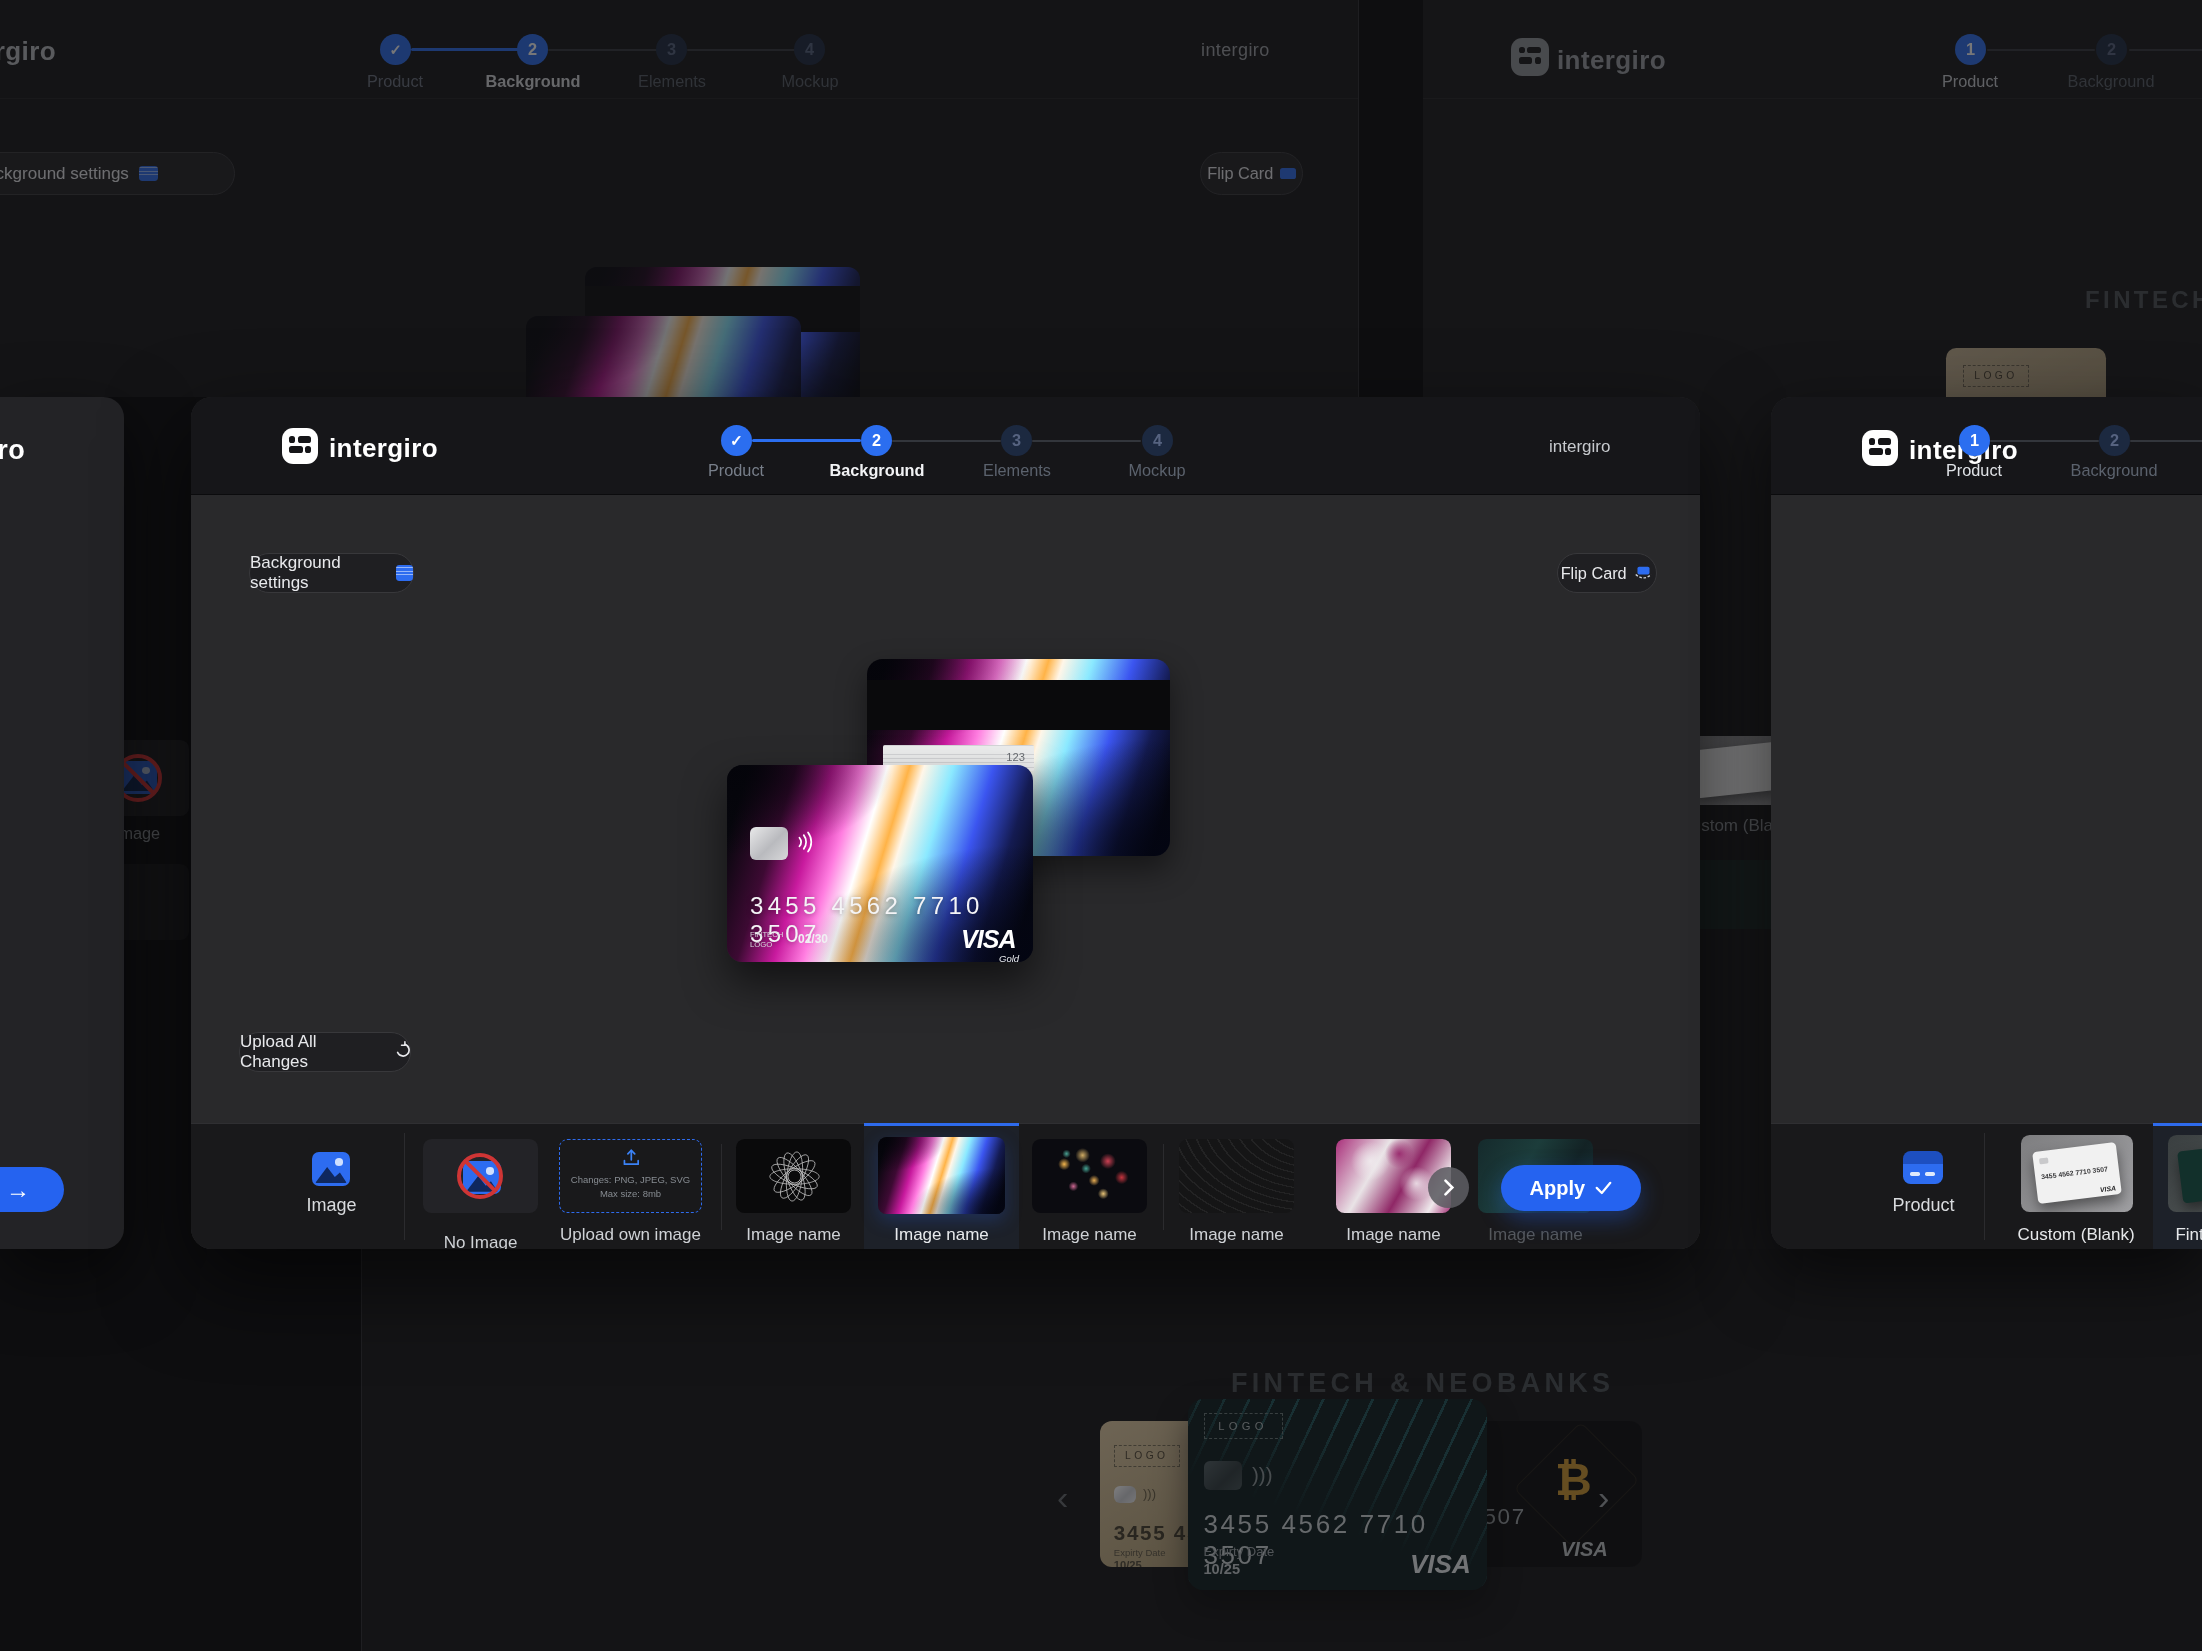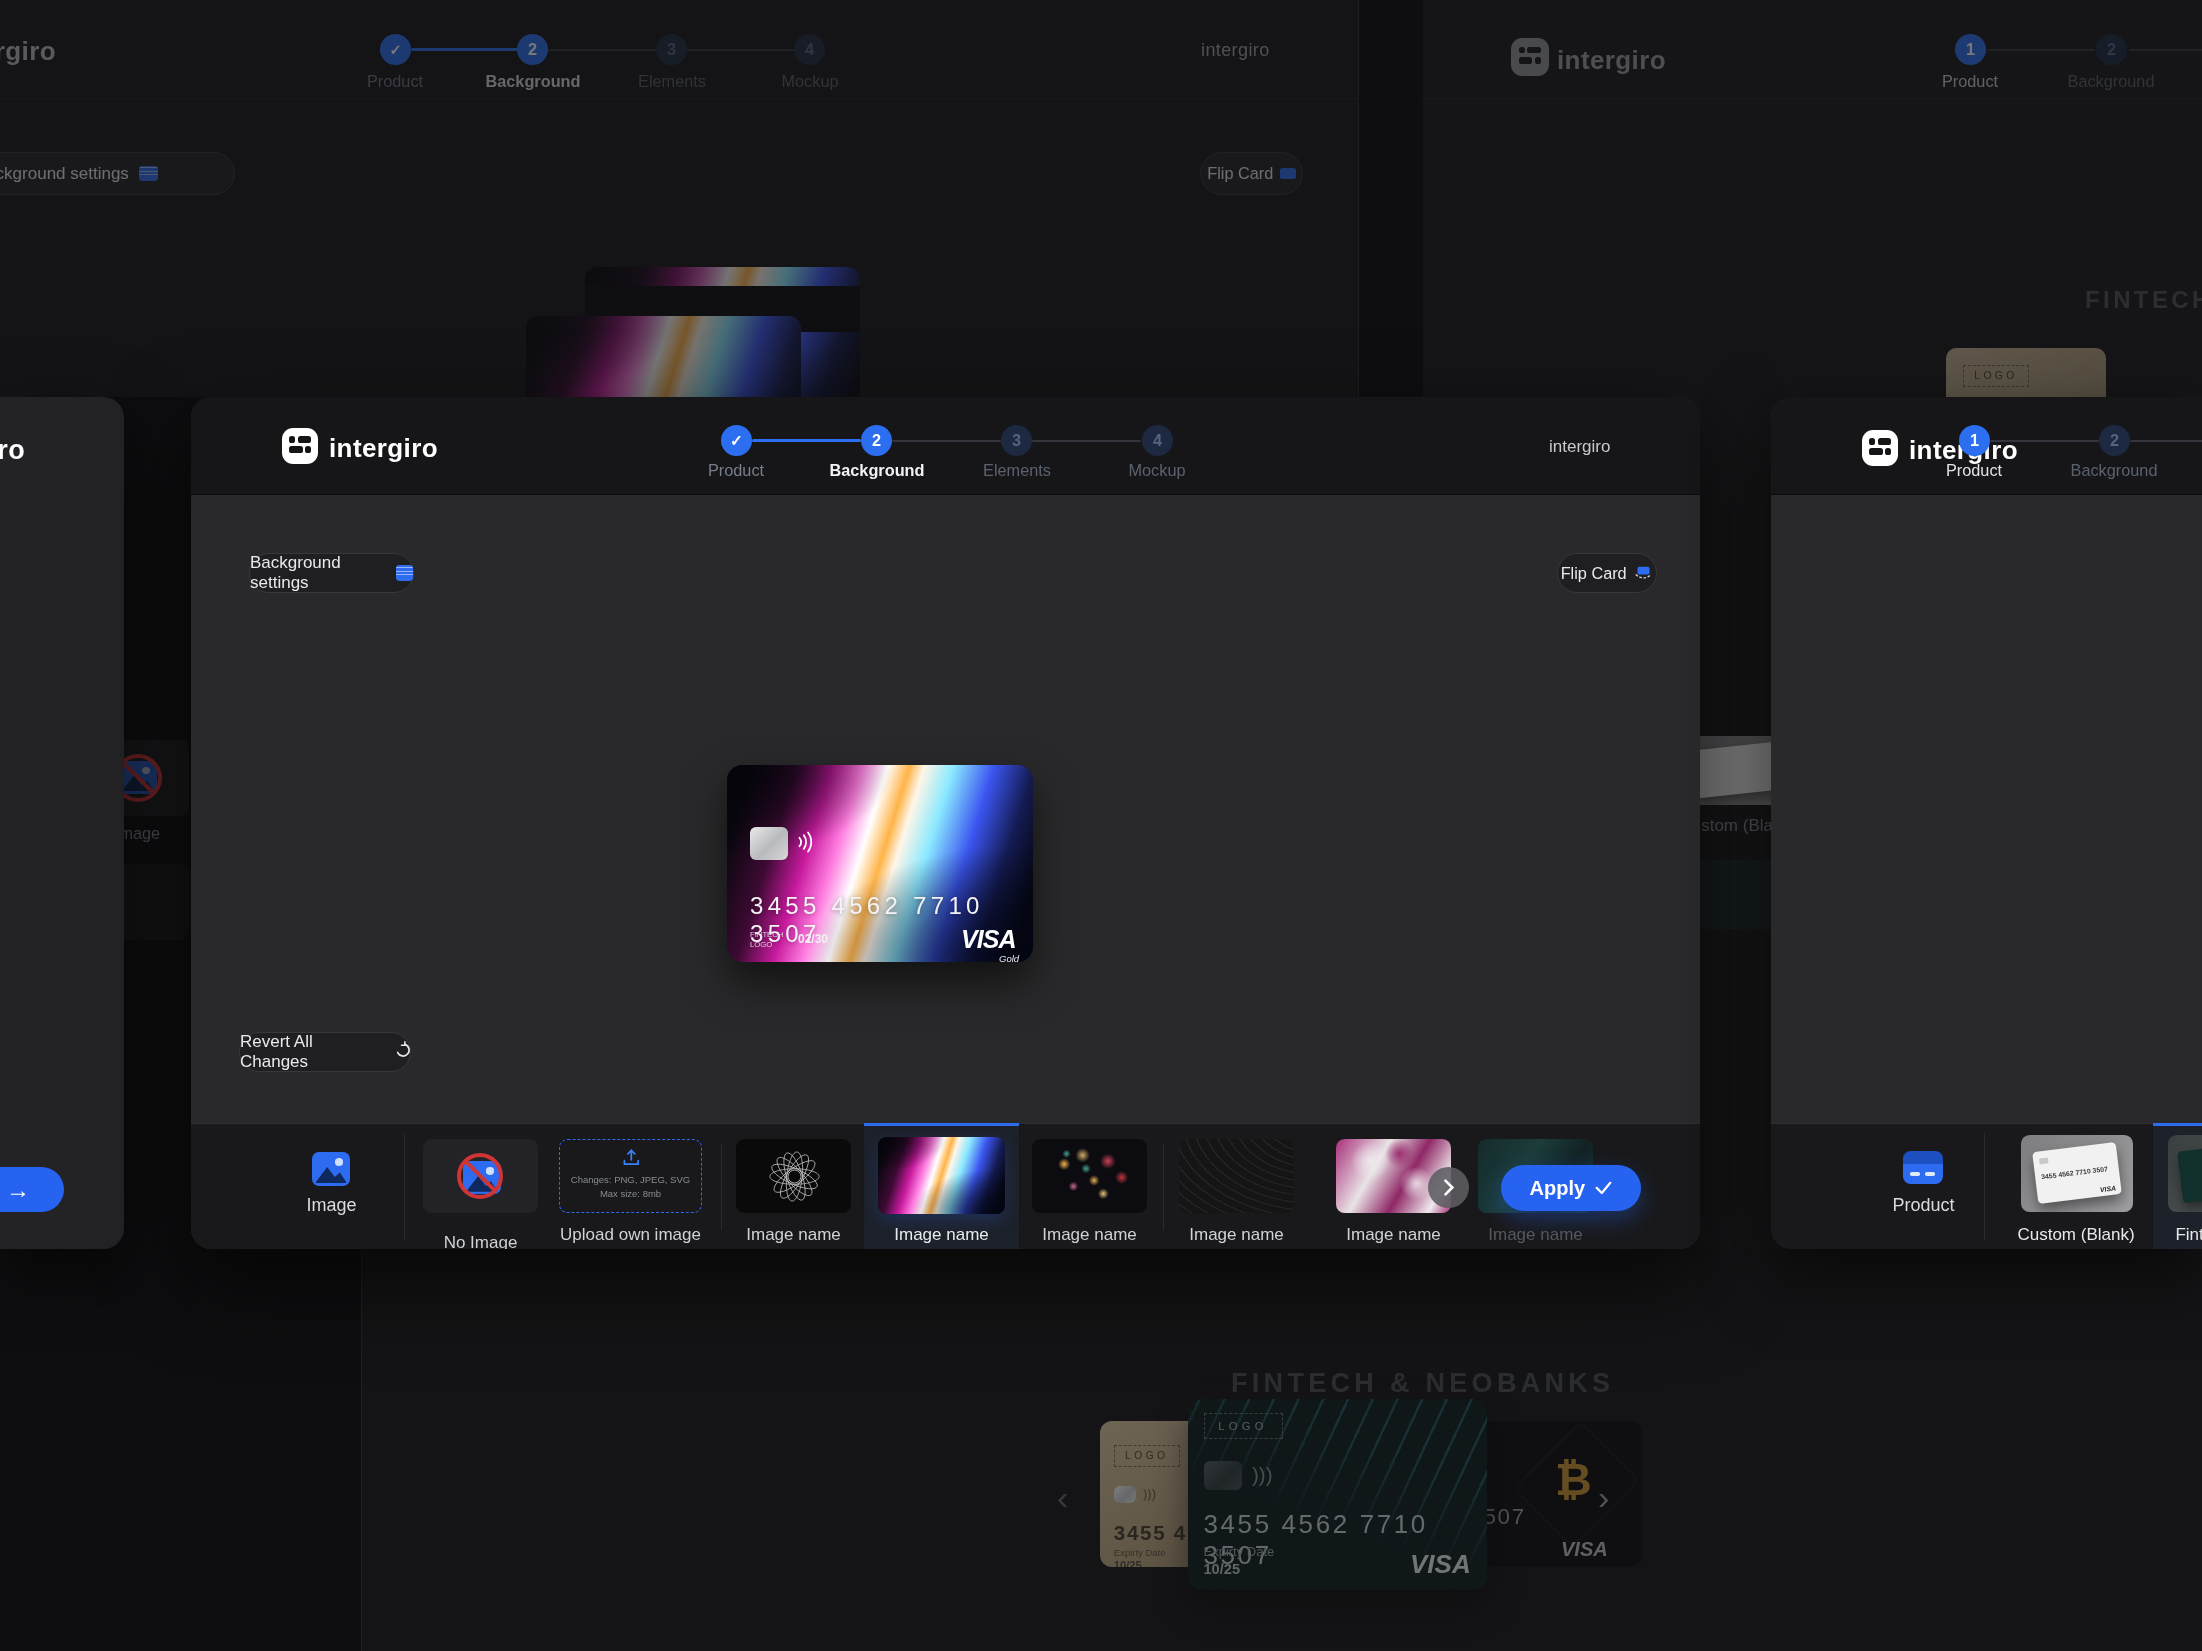--- a/index.html
+++ b/index.html
@@ -243,40 +243,48 @@
   <div class="pill" style="left:1366px; top:156px; width:100px; height:40px; font-size:16.3px; gap:7.7px; background:#1f1f22;">
     <span>Flip Card</span>
     <span style="position:relative; width:19px; height:15.5px;">
       <svg width="19" height="15.5" viewBox="0 0 22 18">
         <rect x="4" y="2" width="14" height="9" rx="2" fill="#2d6cf0"></rect>
         <path d="M2 11 q9 8 18 0" stroke="#cfd2d6" stroke-width="1.6" fill="none" stroke-dasharray="3 2"></path>
       </svg>
     </span>
   </div>
 
+  <div class="card" style="left:676px; top:262px; width:303px; height:197px; box-shadow:0 13.8px 31px rgba(0,0,0,.45);">
+    <div class="art" style="transform:scaleX(1.02);"></div>
+    <div class="abs" style="left:0; top:20.6px; width:100%; height:50px; background:#0a0a0c;"></div>
+    <div class="abs" style="left:15.5px; top:86px; width:151px; height:26px; background:#eceded; border-radius:1.7px;
+                background-image:repeating-linear-gradient(0deg, transparent 0 3.4px, #d4d5d7 3.4px 4.3px);">
+      <span style="position:absolute; right:8.6px; top:6px; font-size:11.2px; color:#6a6e73;">123</span>
+    </div>
+  </div>
 
   <div class="card" style="left:536px; top:368px; width:306px; height:197px; box-shadow:0 20.6px 41px rgba(0,0,0,.55);">
     <div class="art"></div>
     <div class="chip" style="left:23px; top:62px; width:38px; height:33px;"></div>
     <span style="position:absolute; left:69px; top:64px;">
       <svg width="22.4" height="26" viewBox="0 0 26 30" fill="none" stroke="#fff" stroke-width="2" stroke-linecap="round">
         <path d="M4 10 a8 8 0 0 1 0 10"></path>
           <path d="M9 7 a13 13 0 0 1 0 16"></path>
           <path d="M14 4 a18 18 0 0 1 0 22"></path>
       </svg></span>
     <div class="abs" style="left:23px; top:127px; font-size:24px; letter-spacing:4.3px; color:#f4f4f6; text-shadow:0 0.9px 5.2px rgba(0,0,0,.35);">3455 4562 7710 3507</div>
     <div class="abs" style="left:23px; top:165px; font-size:7.7px; color:#d9dce0;">FINTECH</div>
     <div class="abs" style="left:23px; top:175px; font-size:7.7px; color:#d9dce0;">LOGO</div>
     <div class="abs" style="left:71px; top:167px; font-size:12px; font-weight:700; color:#f0f1f3;">02/30</div>
     <div class="abs" style="left:234px; top:160px; font-size:25px; font-weight:800; font-style:italic; letter-spacing:-0.9px; color:#fff;">VISA</div>
     <div class="abs" style="left:272px; top:188px; font-size:9.5px; color:#eceef0;font-style:italic;">Gold</div>
   </div>
 
   <div class="pill" style="left:48px; top:635px; width:172px; height:40px; font-size:17px; background:#1f1f22; gap:8.6px;">
-    <span>Revert All Changes</span>
+    <span>Upload All Changes</span>
     <span>
       <svg width="17" height="17" viewBox="0 0 20 20" fill="none" stroke="#e8e9ec" stroke-width="2" stroke-linecap="round">
         <path d="M14 4 a7 7 0 1 1 -8.5 9.5"></path>
           <path d="M14 1 v4 h-4" stroke-width="1.8"></path>
       </svg></span>
   </div>
 
   <div class="abs" style="left:0; top:726px; width:100%; height:126px; background:#19191b; border-top:0.9px solid #2f2f32; border-radius:0 0 20.6px 20.6px;"></div>
 
   <div class="img-glyph" style="left:121px; top:755px; width:38px; height:34px;"></div>

